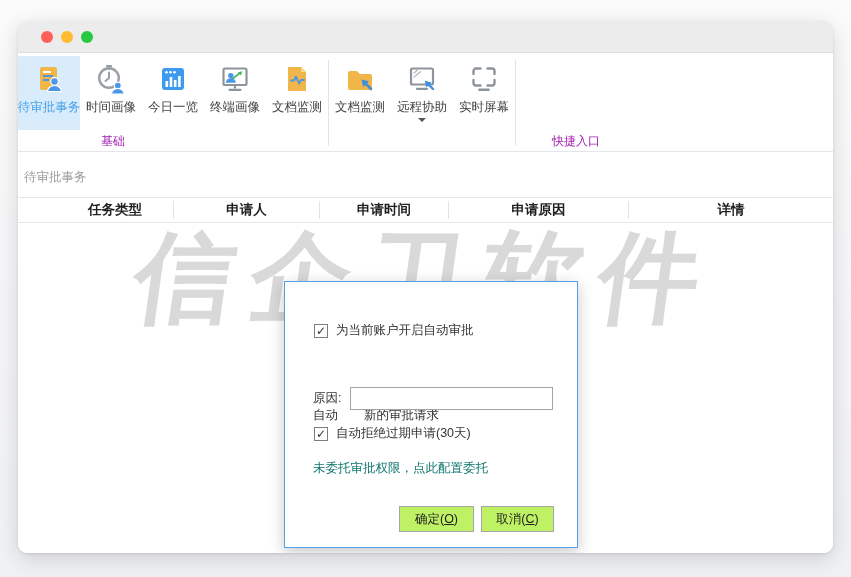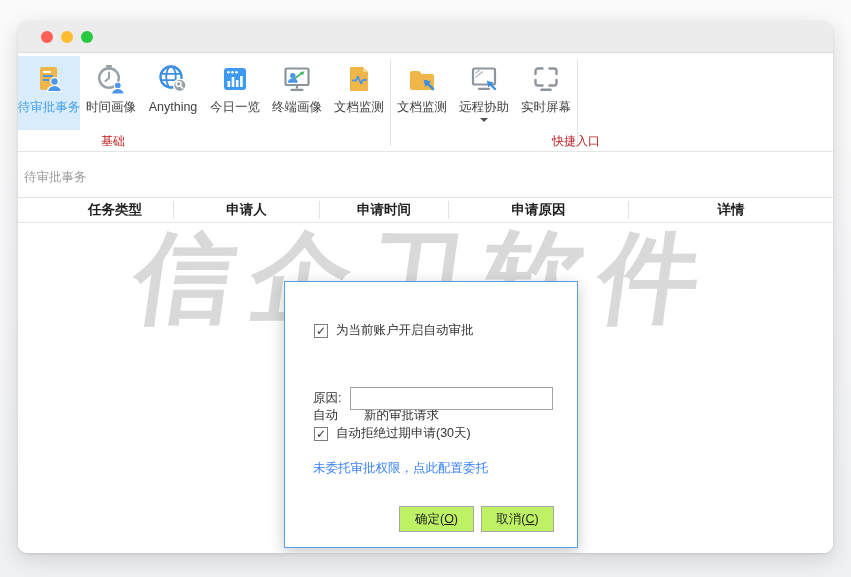--- a/index.html
+++ b/index.html
@@ -26,21 +26,21 @@
   .ritem.wide { width:86px; }
   .ritem.selected { background:#d9ecfb; }
   .ritem .ricon { margin-top:7px; width:32px; height:32px; }
   .ritem .rlabel { margin-top:5px; font-size:12.5px; color:#3f3f3f;
     white-space:nowrap; line-height:14px; }
   .ritem.selected .rlabel { color:#4aa3ea; }
   .drop-caret { margin-top:4px; width:0; height:0;
     border-left:4px solid transparent; border-right:4px solid transparent;
     border-top:4px solid #555; }
   .rsep { width:1px; height:86px; background:#e4e4e4; margin-top:4px; }
-  .group-label { position:absolute; top:80px; font-size:12px; color:#b91c1c; }
+  .group-label { position:absolute; top:80px; font-size:12px; color:#a21caf; }
   .group-label.g1 { left:83px; }
   .group-label.g2 { left:534px; }
 
   
   .main { position:absolute; left:0; top:132px; width:100%; height:400px; background:#fff; }
   .section-title { position:absolute; left:6px; top:16px; font-size:12.5px; color:#9d9d9d; }
   .thead { position:absolute; left:0; top:44px; width:100%; height:26px;
     border-top:1px solid #e6e6e6; border-bottom:1px solid #e6e6e6;
     display:flex; align-items:center; background:#fff; z-index:2;padding-left:39px; }
   .th { font-size:13.5px; font-weight:bold; color:#1f1f1f; text-align:center; }
@@ -75,21 +75,21 @@
     background:#fff; align-items:stretch; }
   .combo .combo-value { flex:1; font-size:12.5px; color:#333; padding:3px 0 0 6px; }
   .combo .combo-btn { width:20px; border-left:1px solid #a9a9a9; background:#fafafa;
     display:flex; align-items:center; justify-content:center; }
   .combo-arrow { width:0; height:0; border-left:4px solid transparent;
     border-right:4px solid transparent; border-top:4.5px solid #444; }
   .textbox { width:203px; height:23px; border:1px solid #a3a3a3; background:#fff;
     font-size:12.5px; padding:0 5px; color:#333; outline:none;
     font-family:"Liberation Sans","DejaVu Sans",sans-serif; }
   .dlg-link { position:absolute; left:28px; top:178px; font-size:12.5px;
-    color:#3b82f6; cursor:pointer;font-family:Liberation Mono, monospace; }
+    color:#0f766e; cursor:pointer;font-family:Liberation Mono, monospace; }
   .btn { position:absolute; top:224px; height:26px; background:#bef264;
     border:1px solid #a6a6a6; font-size:12.5px; color:#222; text-align:center;
     line-height:24px; cursor:pointer; }
   .btn.ok { left:114px; width:75px; }
   .btn.cancel { left:196px; width:73px; }
   .mn { text-decoration:underline; }
 </style>
 </head>
 <body>
 
@@ -125,33 +125,20 @@
             <circle cx="14" cy="15" r="9.8" fill="#fff" stroke="#99a0a7" stroke-width="2.4"></circle>
             <path d="M12 3.2 h4 M14 3.2 v2.6" stroke="#99a0a7" stroke-width="2.2" stroke-linecap="round"></path>
             <path d="M14 9.5 v5.5 l-3.5 3" stroke="#99a0a7" stroke-width="2" fill="none" stroke-linecap="round"></path>
             <circle cx="22.8" cy="22.5" r="3.4" fill="#4a96e8" stroke="#fff" stroke-width="1.1"></circle>
             <path d="M16.5 31 a6.3 5.6 0 0 1 12.6 0 z" fill="#4a96e8" stroke="#fff" stroke-width="1.1"></path>
           </svg>
         </span>
         <span class="rlabel">时间画像</span>
       </div>
 
-      <div class="ritem">
-        <span class="ricon">
-          <svg viewBox="0 0 32 32" width="32" height="32">
-            <circle cx="14" cy="14" r="10.5" fill="#fff" stroke="#3d8fe0" stroke-width="2.4"></circle>
-            <ellipse cx="14" cy="14" rx="4.8" ry="10.5" fill="none" stroke="#3d8fe0" stroke-width="1.8"></ellipse>
-            <path d="M4.6 10.8 h18.8 M4.6 17.2 h18.8" stroke="#3d8fe0" stroke-width="1.8"></path>
-            <circle cx="22.8" cy="22.3" r="6.2" fill="#9aa1a8" stroke="#fff" stroke-width="1.4"></circle>
-            <circle cx="21.6" cy="21" r="2.4" fill="none" stroke="#fff" stroke-width="1.5"></circle>
-            <path d="M23.4 22.8 l2.4 2.4" stroke="#fff" stroke-width="1.5" stroke-linecap="round"></path>
-          </svg>
-        </span>
-        <span class="rlabel">Anything</span>
-      </div>
 
       <div class="ritem">
         <span class="ricon">
           <svg viewBox="0 0 32 32" width="32" height="32">
             <rect x="5" y="5" width="22" height="22" rx="3" fill="#3d9af0"></rect>
             <circle cx="9.5" cy="9.3" r="1.3" fill="#fff"></circle>
             <circle cx="13.5" cy="9.3" r="1.3" fill="#fff"></circle>
             <circle cx="17.5" cy="9.3" r="1.3" fill="#fff"></circle>
             <rect x="8.5" y="18" width="2.6" height="6" fill="#fff"></rect>
             <rect x="12.7" y="14" width="2.6" height="10" fill="#fff"></rect>

